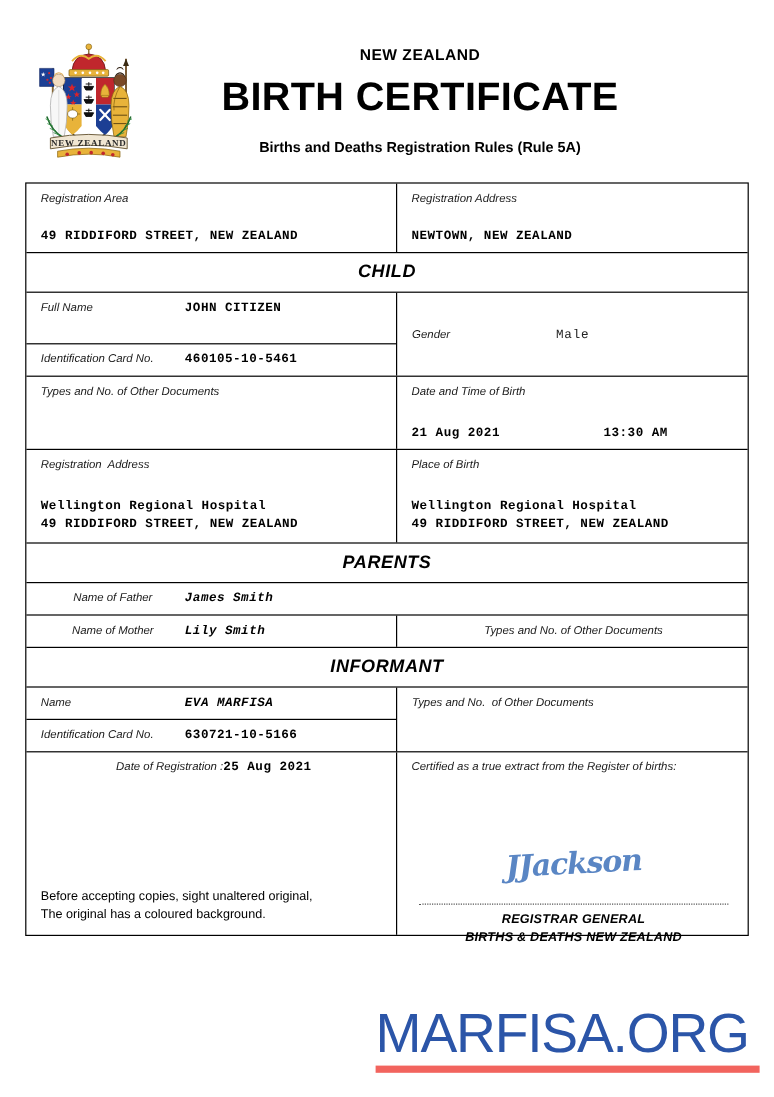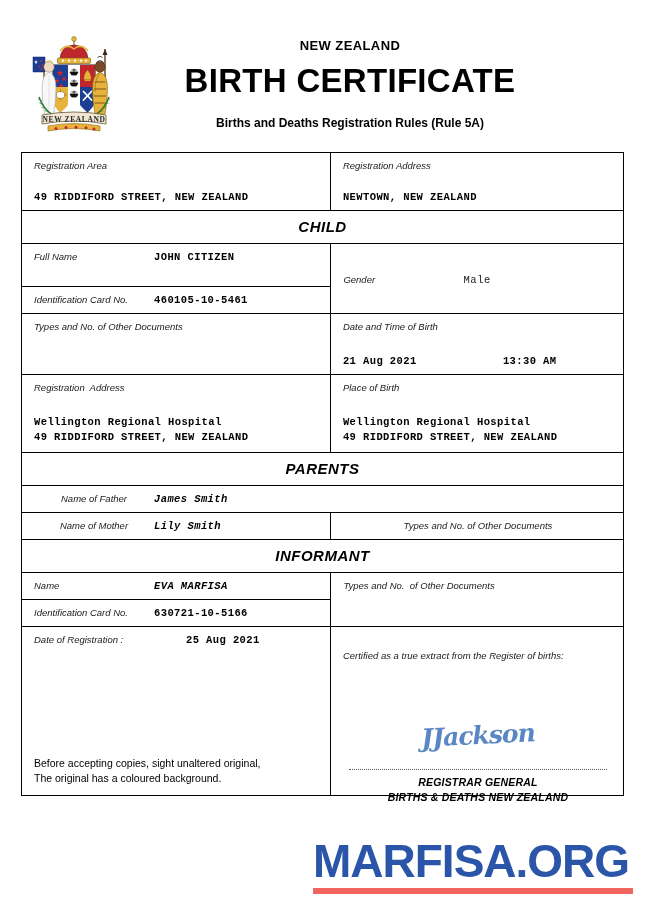--- a/index.html
+++ b/index.html
@@ -39,21 +39,21 @@
   }
   .val.light{font-weight:normal;letter-spacing:.6px;color:#222;}
   .val.ital{font-style:italic;}
   .sect{
     text-align:center;font-size:15px;font-weight:bold;font-style:italic;
     padding:7px 0 8px;letter-spacing:.5px;
   }
   
   .line{display:flex;align-items:baseline;}
   .line .lbl{width:120px;flex:none;}
-  .line.wide .lbl{width:152px;flex:none;}
+  .line.wide .lbl{width:152px;flex:none;text-align:right;}
 
   
   .h-reg{min-height:54px;}
   .h-name{min-height:25px;}
   .h-docs{min-height:57px;}
   .h-addr{min-height:72px;}
   .h-par{min-height:22px;text-align:center;}
   .h-inf{min-height:26px;}
   .h-final{min-height:152px;}
 
@@ -77,21 +77,21 @@
     font-size:10.5px;font-style:italic;font-weight:bold;line-height:1.35;
     letter-spacing:.2px;
   }
   .notice{
     position:absolute;left:12px;bottom:9px;font-size:10.5px;line-height:1.45;
   }
 
   
   .mark{position:absolute;left:313px;top:838px;width:320px;}
   .mark-text{
-    font-size:46px;font-weight:bold;letter-spacing:-1px;line-height:1;
+    font-size:46px;font-weight:normal;letter-spacing:-1px;line-height:1;
     text-align:left;
   }
   .mark-rule{height:6px;margin-top:4px;width:100%;}
 </style>
 </head>
 <body>
 
 <div class="page">
 
   <div class="header">
@@ -343,21 +343,21 @@
       <div class="cell cL h-final" style="position:relative;">
         <div class="line wide">
           <span class="lbl">Date of Registration :</span>
           <span class="val">25 Aug 2021</span>
         </div>
         <div class="notice">
           <div>Before accepting copies, sight unaltered original,</div>
           <div>The original has a coloured background.</div>
         </div>
       </div>
-      <div class="cell cR h-final" style="position:relative;margin-top:16px;">
+      <div class="cell cR h-final" style="position:relative;">
         <div class="lbl">Certified as a true extract from the Register of births:</div>
         <div class="sigwrap">
           <div class="sigtext" style="color: rgb(90, 134, 196);">JJackson</div>
           <div class="dotline"></div>
           <div class="regline">
             <div>REGISTRAR GENERAL</div>
             <div>BIRTHS &amp; DEATHS NEW ZEALAND</div>
           </div>
         </div>
       </div>

